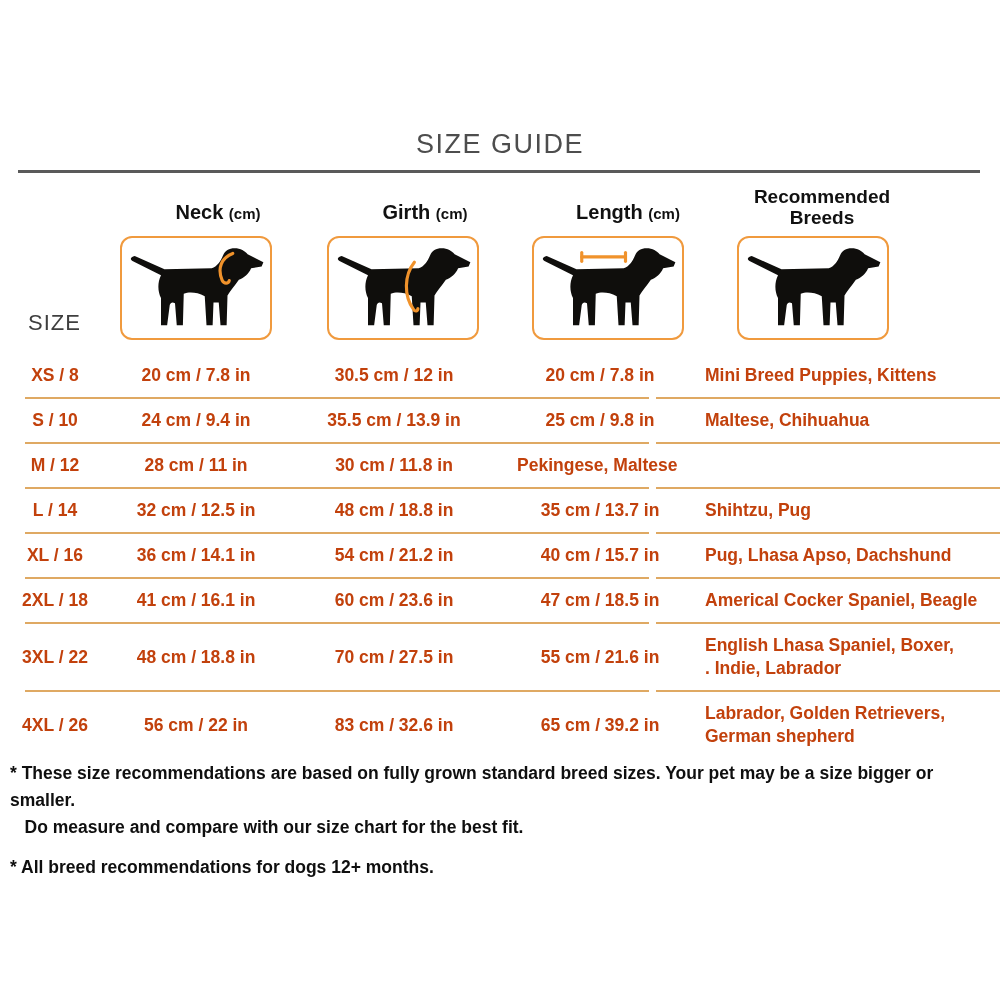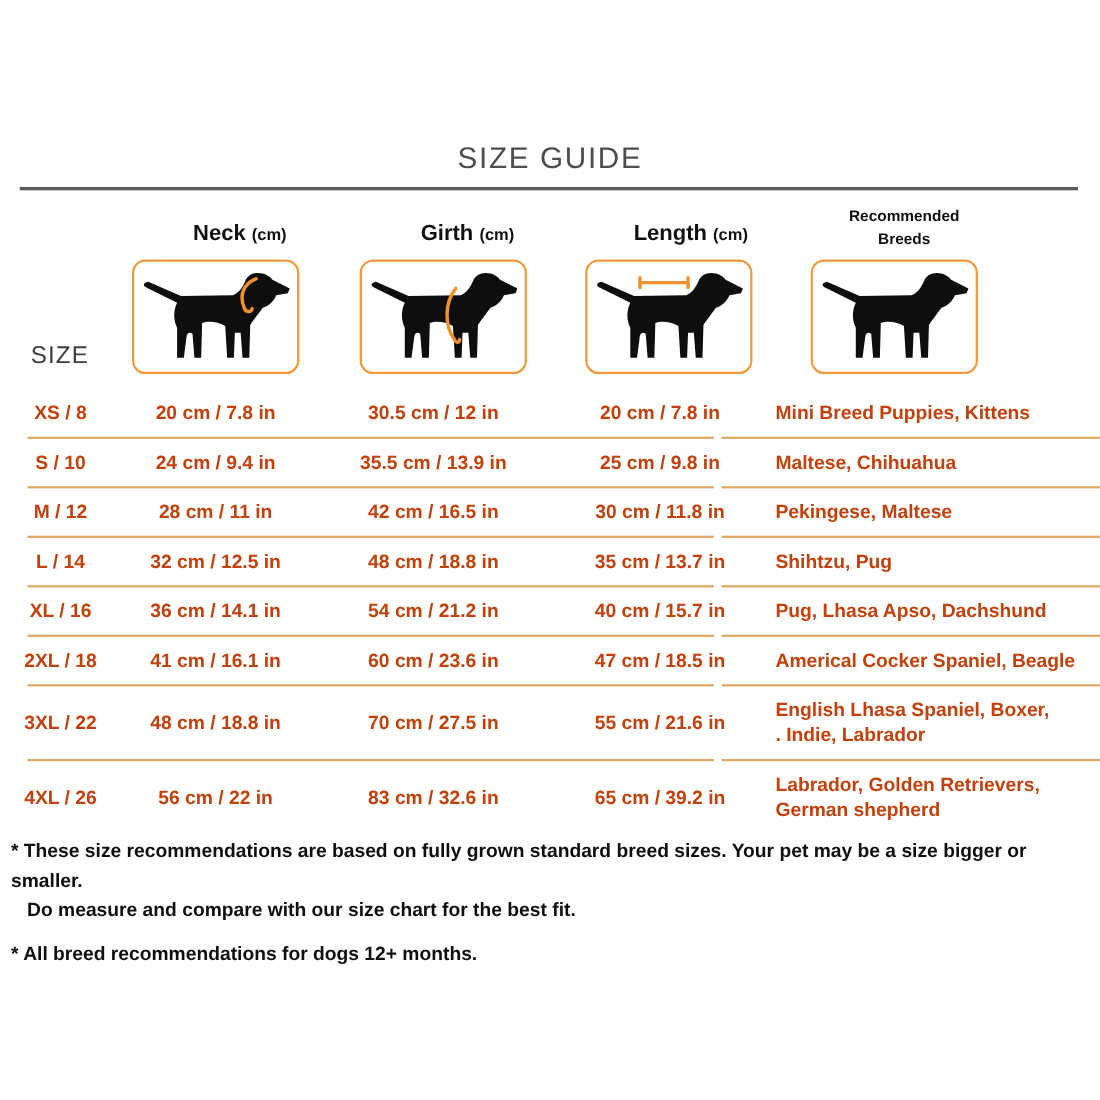--- a/index.html
+++ b/index.html
@@ -20,21 +20,21 @@
   .col-head {
     position:absolute; top:201px; transform:translateX(-50%);
     font-weight:700; font-size:20px; color:#111; white-space:nowrap;
   }
   .col-head .unit { font-size:15px; }
   .head-neck { left:218px; }
   .head-girth { left:425px; }
   .head-length { left:628px; }
   .head-breeds {
     left:822px; top:186px; text-align:center;
-    font-size:14px; line-height:21px; white-space:pre-line;
+    font-size:19px; line-height:21px; white-space:pre-line;
   }
   .size-label {
     position:absolute; left:28px; top:310px;
     font-size:22px; font-weight:400; color:#3f3f3f; letter-spacing:1px;
   }
   .dog-box {
     position:absolute; top:236px; width:152px; height:104px;
     border:2px solid #F09A3E; border-radius:12px; background:#fff;
     box-sizing:border-box; display:flex; align-items:center; justify-content:center;
   }
@@ -151,21 +151,20 @@
     </div>
     <div class="divider">
         <span class="seg1"></span>
         <span class="gap"></span>
         <span class="seg2"></span>
       </div>
 
     <div class="row">
       <div class="c">M / 12</div>
       <div class="c">28 cm / 11 in</div>
-      <div class="c">42 cm / 16.5 in</div>
       <div class="c">30 cm / 11.8 in</div>
       <div class="cell-breeds">Pekingese, Maltese</div>
     </div>
     <div class="divider">
         <span class="seg1"></span>
         <span class="gap"></span>
         <span class="seg2"></span>
       </div>
 
     <div class="row">

